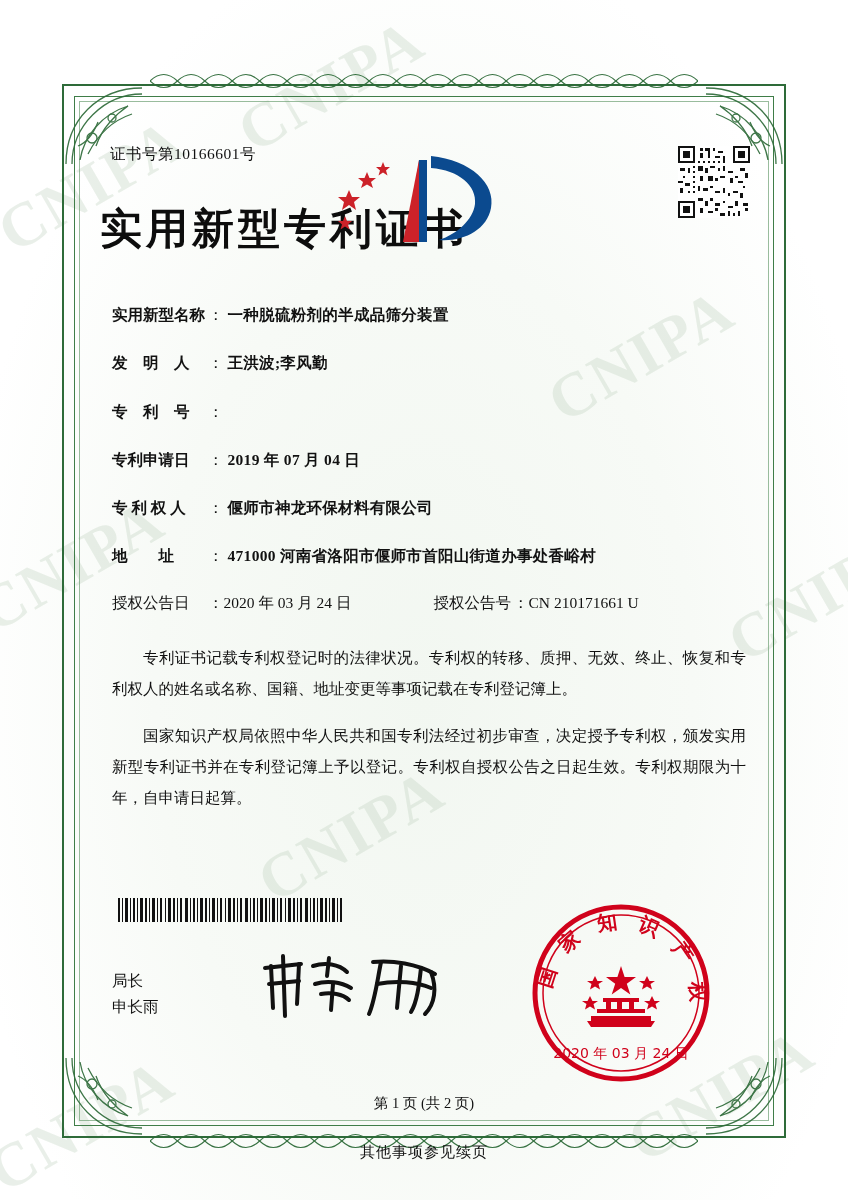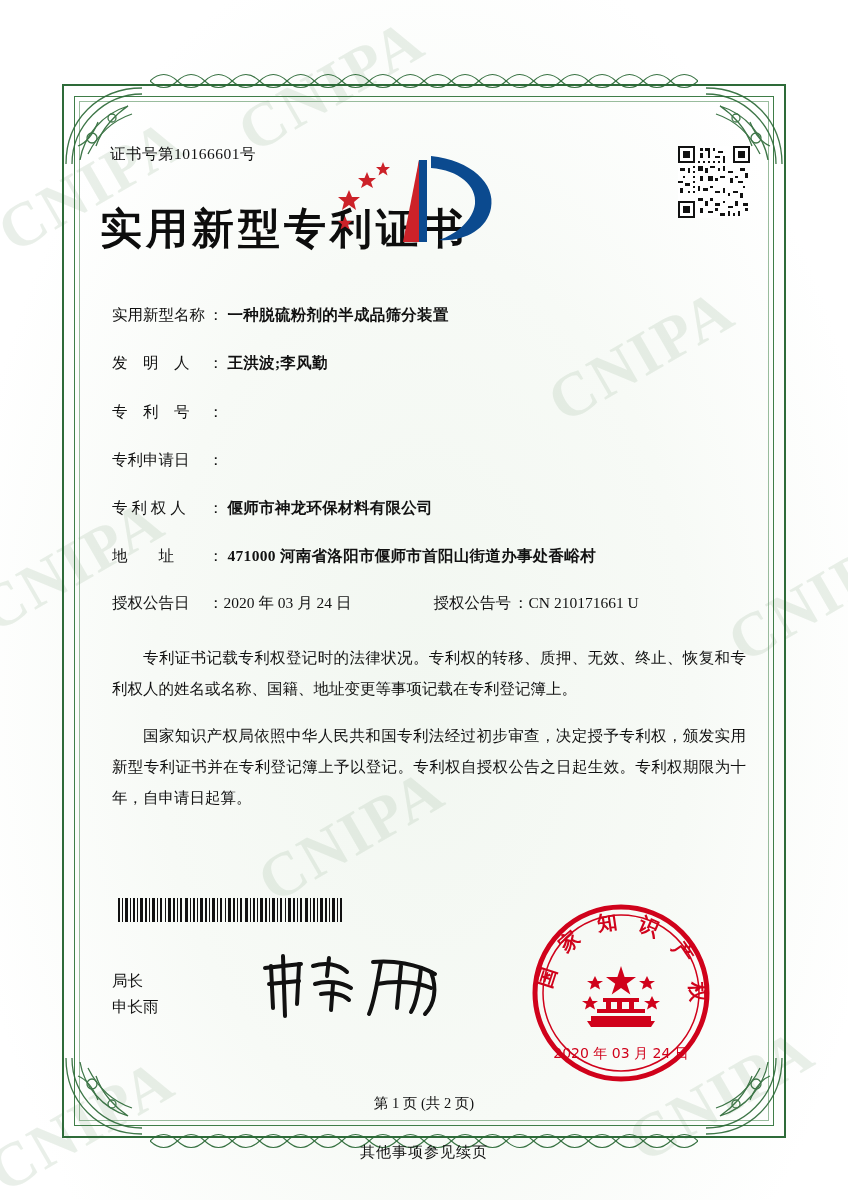--- a/index.html
+++ b/index.html
@@ -118,20 +118,21 @@
     font-size:15.5px;
     color:#111;
     margin-bottom:25px;
     line-height:1.5;
   }
   .f-label{
     width:96px;
     flex:0 0 96px;
     letter-spacing:0px;
     white-space:pre;
+    font-weight:bold;
   }
   .f-colon{flex:0 0 auto;padding-right:4px;}
   .f-value{flex:1 1 auto;letter-spacing:.3px;font-weight:bold;}
 
   .field-row2{
     display:flex;
     align-items:baseline;
     font-size:15.5px;
     color:#111;
     margin-bottom:28px;
@@ -425,20 +426,21 @@
       </div>
 
       <div class="field">
         <span class="f-label">专    利    号</span>
         <span class="f-colon">：</span>
       </div>
 
       <div class="field">
         <span class="f-label">专利申请日</span>
         <span class="f-colon">：</span>
+        <span class="f-value">2019 年 07 月 04 日</span>
       </div>
 
       <div class="field">
         <span class="f-label">专 利 权 人</span>
         <span class="f-colon">：</span>
         <span class="f-value">偃师市神龙环保材料有限公司</span>
       </div>
 
       <div class="field">
         <span class="f-label">地        址</span>

